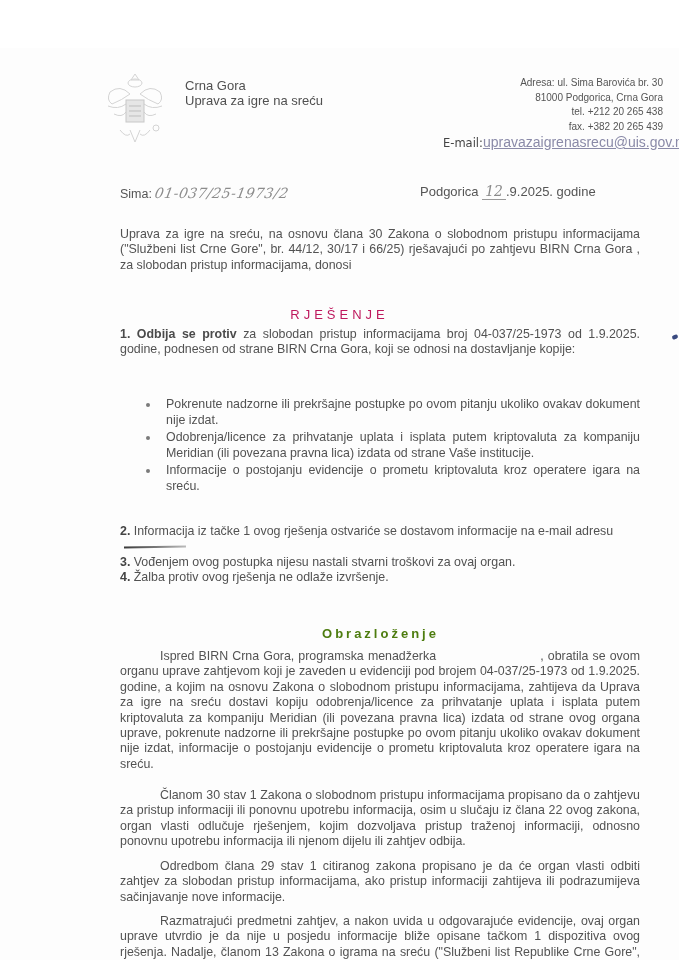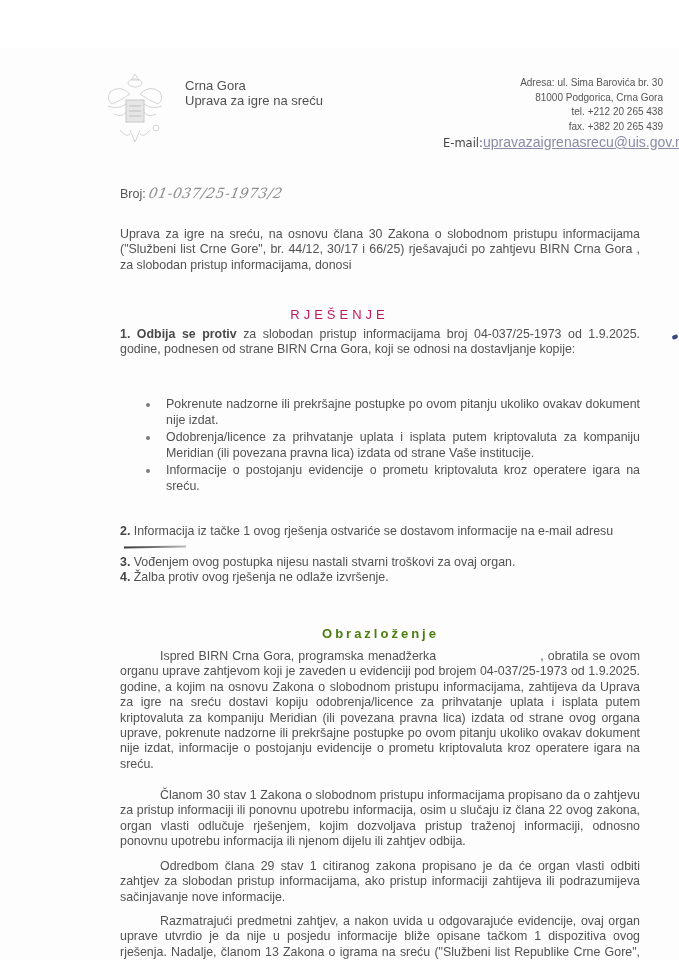--- a/index.html
+++ b/index.html
@@ -218,22 +218,26 @@
     <div>Adresa: ul. Sima Barovića br. 30</div>
     <div>81000 Podgorica, Crna Gora</div>
     <div>tel. +212 20 265 438</div>
     <div>fax. +382 20 265 439</div>
   </div>
   <div class="email-row">
     <span class="email-label">E-mail:</span><span class="email-link">upravazaigrenasrecu@uis.gov.me</span>
   </div>
 
   <div class="ref-row">
-    <span>Broj:</span>
+    <span>Sima:</span>
     <span class="handwriting">01-037/25-1973/2</span>
+  </div>
+  <div class="date-row">
+    <span>Podgorica</span>
+    <span class="hand-day">12</span><span>.9.2025. godine</span>
   </div>
 
   <div class="text intro">Uprava za igre na sreću, na osnovu člana 30 Zakona o slobodnom pristupu informacijama ("Službeni list Crne Gore", br. 44/12, 30/17 i 66/25) rješavajući po zahtjevu BIRN Crna Gora , za slobodan pristup informacijama, donosi</div>
 
   <div class="heading heading-rjesenje">RJEŠENJE</div>
 
   <div class="text item1">
     <span class="bold">1.</span>
     <span class="bold">Odbija se protiv</span><span> za slobodan pristup informacijama broj 04-037/25-1973 od 1.9.2025. godine, podnesen od strane  BIRN Crna Gora, koji se odnosi na dostavljanje kopije:</span>
   </div>

